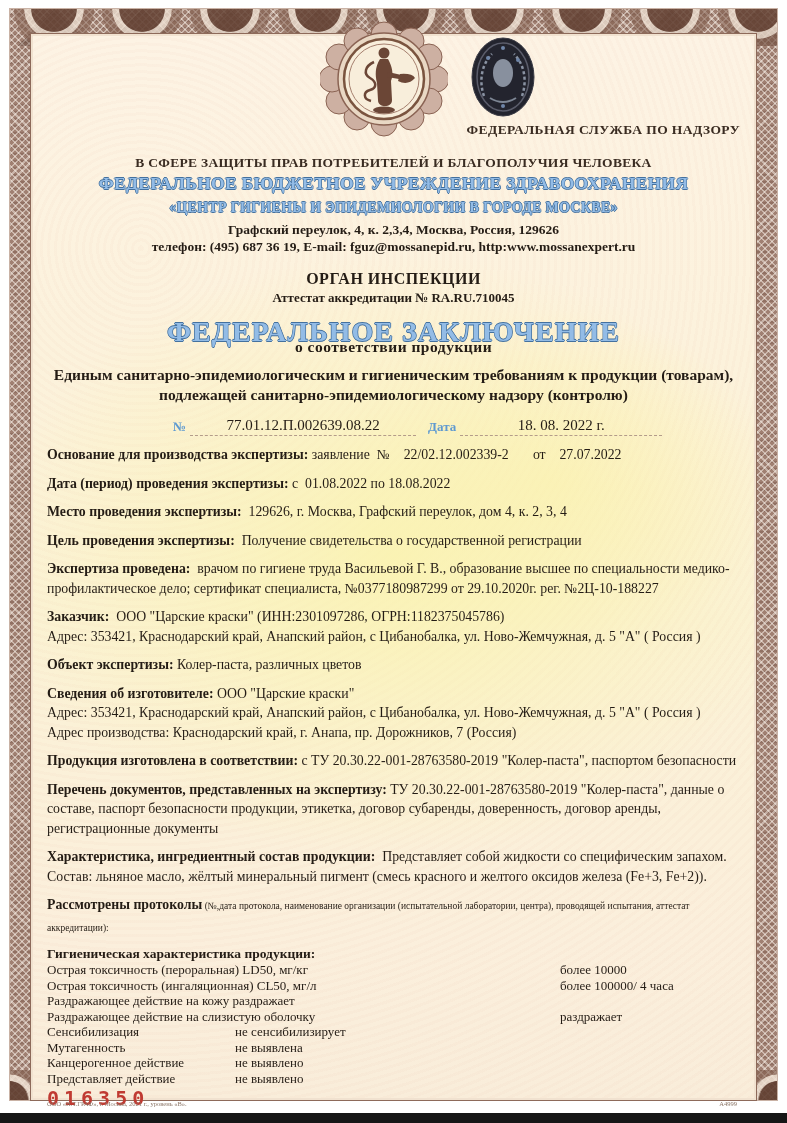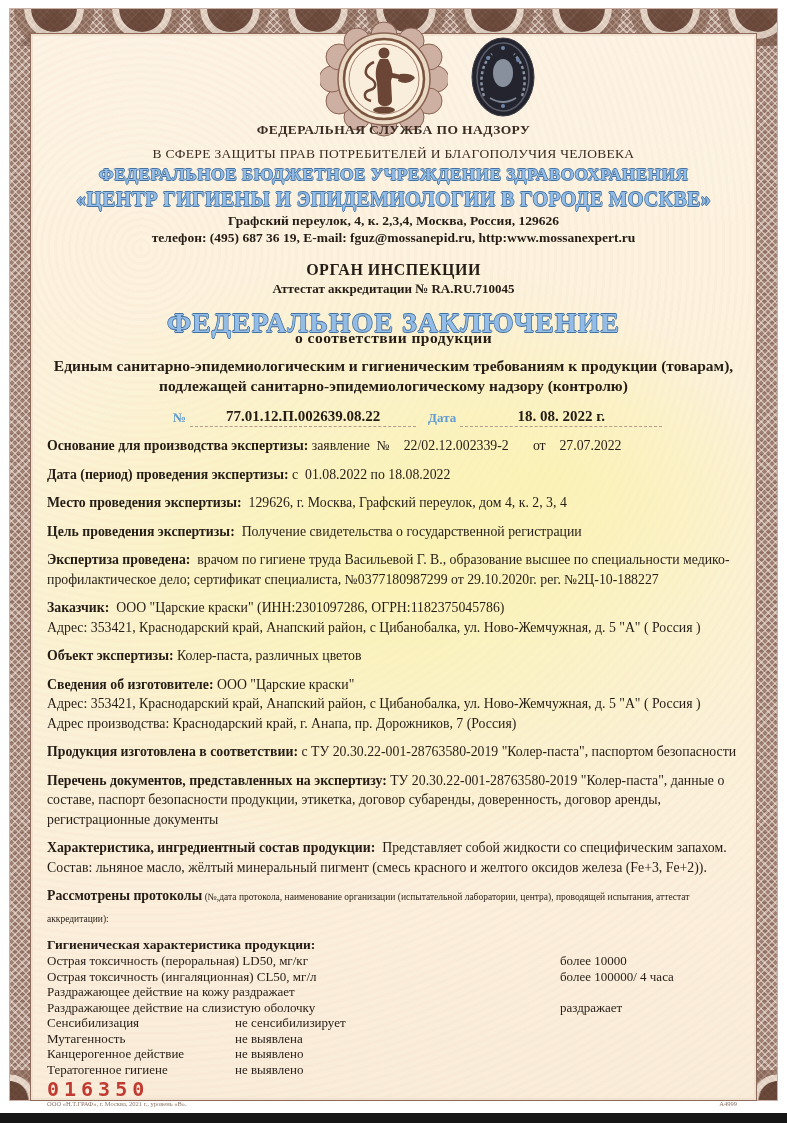--- a/index.html
+++ b/index.html
@@ -45,44 +45,44 @@
     box-shadow:0 0 0 2px #f1e2d0, 0 0 0 3px #8d6a5a;
   }
   .content{position:absolute;inset:0;padding:0 14px;}
 
   
   .medallion{position:absolute;left:287px;top:-16px;width:128px;height:118px;}
   .seal{position:absolute;left:437px;top:0px;width:66px;height:82px;}
 
   
   .header{padding-top:86px;text-align:center;}
-  .h-line1{font-size:13.5px;font-weight:bold;letter-spacing:.4px;color:#3a2c22;}
-  .h-line2{font-size:13.5px;font-weight:normal;letter-spacing:.3px;color:#3a2c22;margin-top:8px;}
+  .h-line1{font-size:13.5px;font-weight:bold;letter-spacing:.4px;color:#3a2c22;text-align:right;}
+  .h-line2{font-size:13.5px;font-weight:bold;letter-spacing:.3px;color:#3a2c22;margin-top:17px;}
   .outline-blue{
     color:#93bce6;font-weight:bold;
     text-shadow:.7px 0 0 #44719f, -.7px 0 0 #44719f, 0 .7px 0 #44719f, 0 -.7px 0 #44719f;
   }
   .h-org1{font-size:17.5px;line-height:24px;letter-spacing:.3px;}
-  .h-org2{font-size:20px;line-height:24px;margin-top:1px;letter-spacing:.3px;}
+  .h-org2{font-size:14px;line-height:24px;margin-top:1px;letter-spacing:.3px;}
   .h-addr{font-size:13.5px;line-height:16px;font-weight:bold;margin-top:2px;}
   .h-contacts{font-size:13.5px;line-height:16px;font-weight:bold;margin-top:1px;}
   .h-inspection{font-size:16px;line-height:20px;font-weight:bold;margin-top:14px;letter-spacing:.5px;}
   .h-accred{font-size:13px;line-height:15px;font-weight:bold;margin-top:1px;}
 
   
   .title-main{font-size:28px;line-height:32px;margin-top:11px;text-align:center;letter-spacing:1px;}
   .title-sub{font-size:15.5px;font-weight:bold;text-align:center;margin-top:-10px;letter-spacing:.5px;}
   .title-req{font-size:15.5px;font-weight:bold;text-align:center;line-height:20px;margin-top:9px;padding:0 6px;}
 
   
   .numline{display:flex;align-items:flex-end;margin-top:5px;height:26px;font-size:15px;}
   .nl-label{color:#5f9ad0;font-weight:bold;font-size:13px;padding-bottom:1px;}
   .nl-no{margin-left:126px;}
   .nl-data{margin-left:12px;}
-  .nl-value{border-bottom:1px dashed #b49c8a;text-align:center;font-weight:bold;color:#241c15;padding-bottom:1px;}
+  .nl-value{border-bottom:1px dashed #b49c8a;text-align:center;font-weight:normal;color:#241c15;padding-bottom:1px;}
   .nl-v1{width:226px;margin-left:4px;}
   .nl-v2{width:202px;margin-left:4px;}
 
   
   .block{font-size:13.8px;line-height:19.5px;margin-top:9px;white-space:pre-wrap;}
   .lbl{font-weight:bold;}
   .small-note{font-size:9.5px;font-weight:normal;}
 
   
   .hyg-heading{font-size:13.5px;font-weight:bold;margin-top:7px;line-height:17px;}
@@ -213,21 +213,21 @@
           <span class="hyg-name">Мутагенность</span>
           <span class="hyg-mid">не выявлена</span>
           <span class="hyg-right"></span>
         </div>
       <div class="hyg-row">
           <span class="hyg-name">Канцерогенное действие</span>
           <span class="hyg-mid">не выявлено</span>
           <span class="hyg-right"></span>
         </div>
       <div class="hyg-row">
-          <span class="hyg-name">Тератогенное гигиене</span>
+          <span class="hyg-name">Представляет действие</span>
           <span class="hyg-mid">не выявлено</span>
           <span class="hyg-right"></span>
         </div>
 
       <div class="serial">016350</div>
     </div>
   </div>
 
   <div class="printer-row">
     <span>ООО «Н.Т.ГРАФ», г. Москва, 2021 г., уровень «В».</span>

